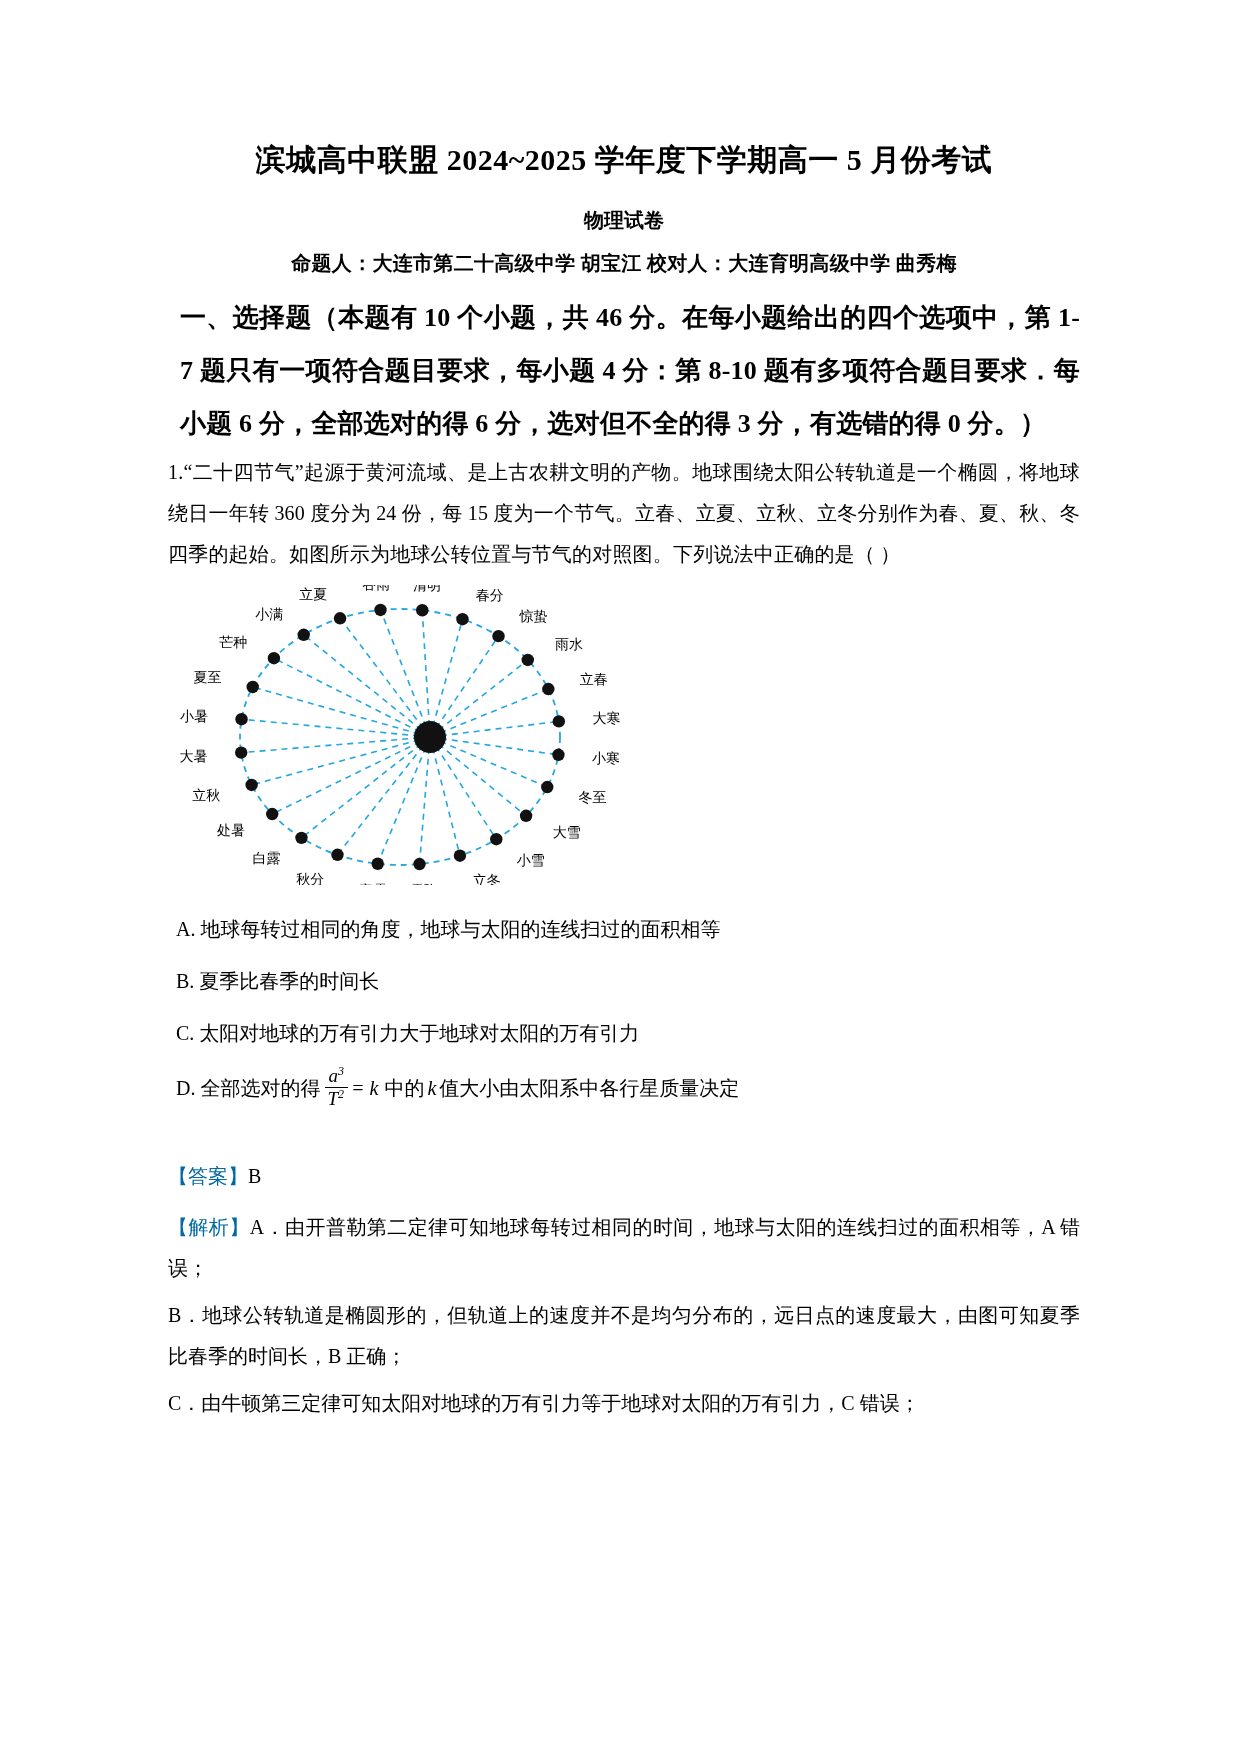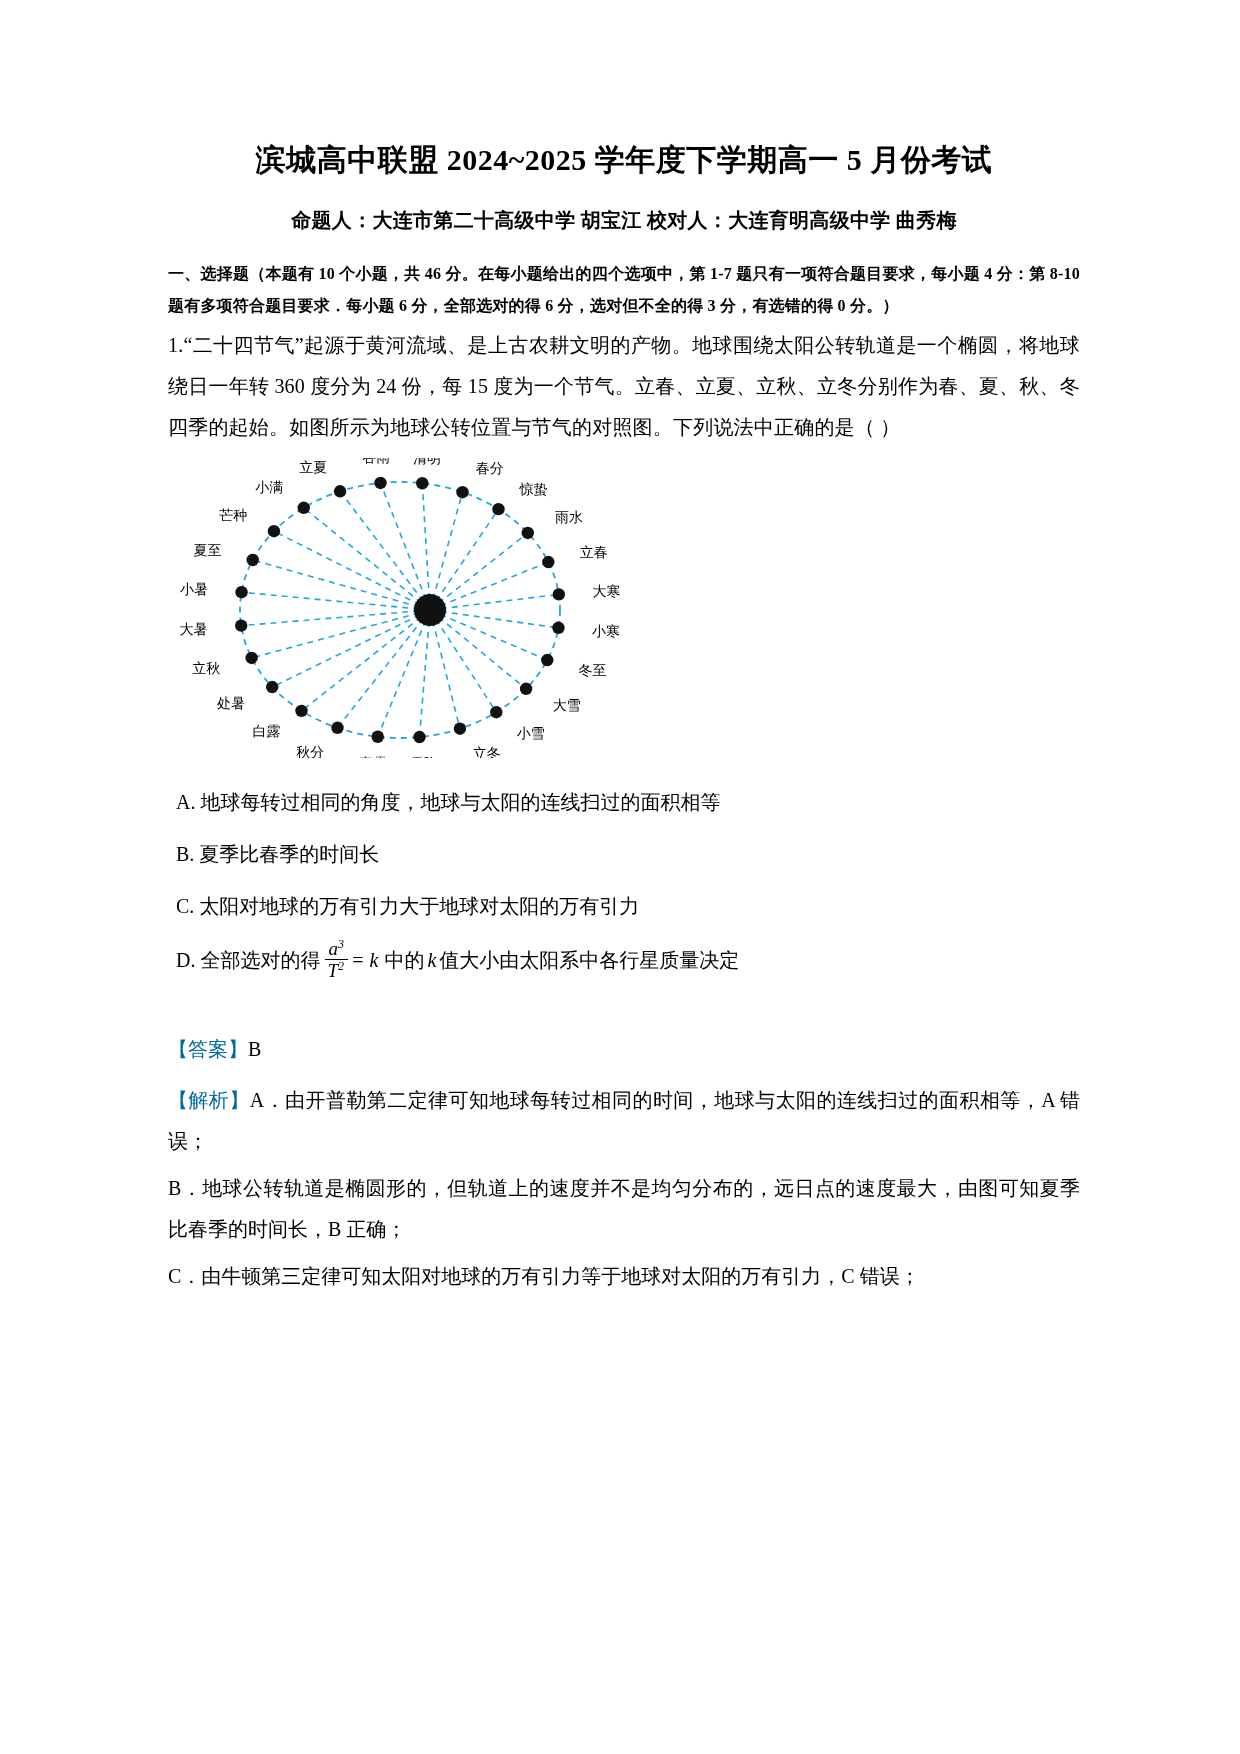--- a/index.html
+++ b/index.html
@@ -40,30 +40,30 @@
   .doc-subtitle {
     font-size: 20px;
     font-weight: bold;
     text-align: center;
     margin: 0 0 16px 0;
   }
   .doc-byline {
     font-size: 20px;
     font-weight: bold;
     text-align: center;
-    margin: 0 0 24px 0;
+    margin: 0 0 14px 0;
     letter-spacing: 0.3px;
   }
 
   .instructions {
-    font-size: 16px;
+    font-size: 26px;
     font-weight: bold;
     line-height: 2.05;
     text-align: justify;
-    margin: 0 0 2px 0;
+    margin: 0 0 2px 12px;
     letter-spacing: 0.2px;
   }
 
   .qtext {
     font-size: 20px;
     line-height: 2.05;
     text-align: justify;
     margin: 0;
     letter-spacing: 0.2px;
   }
@@ -131,20 +131,21 @@
   .sq-label { font-family: "Liberation Serif", "DejaVu Serif", serif; }
 </style>
 </head>
 <body>
 
 <div class="page">
   <div class="content">
 
     <h1 class="doc-title">滨城高中联盟 2024~2025 学年度下学期高一 5 月份考试</h1>
 
+    <div class="doc-subtitle">物理试卷</div>
 
     <div class="doc-byline">命题人：大连市第二十高级中学 胡宝江   校对人：大连育明高级中学  曲秀梅</div>
 
     <p class="instructions">一、选择题（本题有 10 个小题，共 46 分。在每小题给出的四个选项中，第 1-7 题只有一项符合题目要求，每小题 4 分：第 8-10 题有多项符合题目要求．每小题 6 分，全部选对的得 6 分，选对但不全的得 3 分，有选错的得 0 分。）</p>
 
     <p class="qtext">1.“二十四节气”起源于黄河流域、是上古农耕文明的产物。地球围绕太阳公转轨道是一个椭圆，将地球绕日一年转 360 度分为 24 份，每 15 度为一个节气。立春、立夏、立秋、立冬分别作为春、夏、秋、冬四季的起始。如图所示为地球公转位置与节气的对照图。下列说法中正确的是（    ）</p>
 
     <div class="figure">
       <svg width="480" height="300" viewBox="0 0 480 300">
         <g id="orbit-group">

